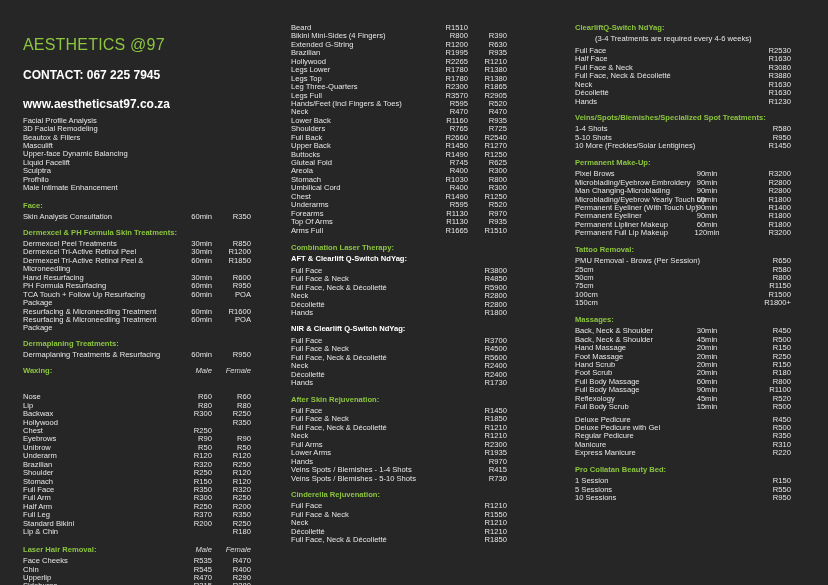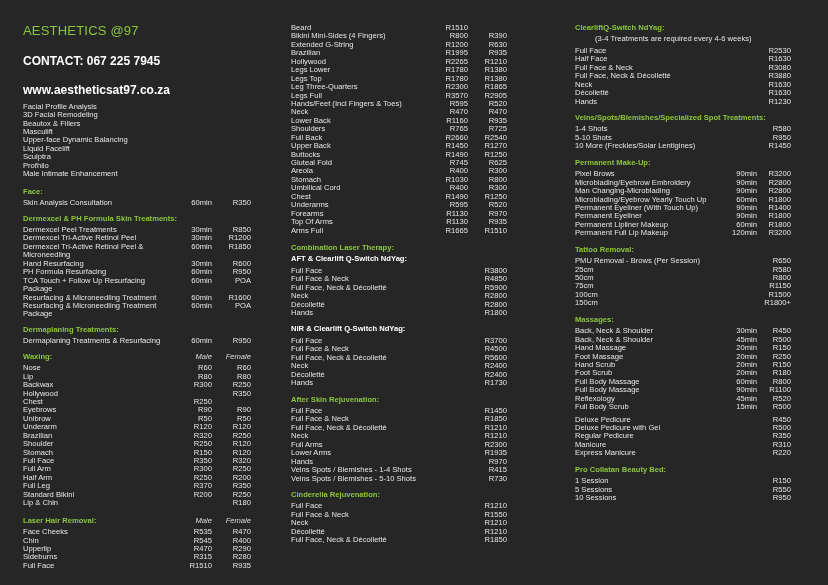--- a/index.html
+++ b/index.html
@@ -10,21 +10,21 @@
     font-family:"Liberation Sans", sans-serif;
     font-size:7.6px;
     line-height:8.45px;
     position:relative;
   }
   .col { position:absolute; top:0; }
   #col1 { left:23px; width:230px; }
   #col2 { left:291px; width:230px; }
   #col3 { left:575px; width:230px; }
 
-  .brand { color:#8cc63f; font-size:13px; line-height:13px; margin-top:24px; letter-spacing:0.2px; }
+  .brand { color:#8cc63f; font-size:16px; line-height:13px; margin-top:38px; letter-spacing:0.2px; }
   .contact { color:#ffffff; font-weight:bold; font-size:12px; line-height:9.3px; margin-top:20px; }
   .intro { margin-top:7px; }
   .intro div { white-space:nowrap; }
 
   .sec { margin-top:7px; }
   .sec-title { color:#8cc63f; font-weight:bold; margin-bottom:3px; white-space:nowrap; }
   .sub-title { color:#ffffff; font-weight:bold; margin-bottom:3px; white-space:nowrap; }
   .note { margin-bottom:3px; white-space:nowrap;padding-left:20px; }
 
   .row { position:relative; height:8.45px; white-space:nowrap; }
@@ -34,21 +34,21 @@
   .row .v1 { position:absolute; top:0; text-align:right; width:60px; }
   .row .v2 { position:absolute; top:0; text-align:right; width:60px; }
 
   
   #col1 .v1 { left:129px; }
   #col1 .v2 { left:168px; }
   
   #col2 .v1 { left:117px; }
   #col2 .v2 { left:156px; }
   
-  #col3 .v1 { left:122px; }
+  #col3 .v1 { left:102px;text-align:center; }
   #col3 .v2 { left:156px; }
 
   .head-row .v1, .head-row .v2 { font-style:italic; color:#dddddd; }
   .gap { height:4px; }
 </style>
 </head>
 <body>
 
 <div class="col" id="col1">
   <div class="brand">AESTHETICS @97</div>
@@ -123,21 +123,21 @@
   <div class="sec">
     <div class="sec-title">Dermaplaning Treatments:</div>
     <div class="row">
         <span class="name">Dermaplaning Treatments &amp; Resurfacing</span>
         <span class="v1">60min</span>
         <span class="v2">R950</span>
       </div>
   </div>
 
   <div class="sec">
-    <div class="row head-row" style="margin-bottom:3px">
+    <div class="row head-row" style="margin-bottom:18px">
         <span class="name sec-title">Waxing:</span>
         <span class="v1">Male</span>
         <span class="v2">Female</span>
       </div>
     <div id="wax-rows">
         <div class="row">
           <span class="name">Nose</span>
           <span class="v1">R60</span>
           <span class="v2">R60</span>
         </div>

